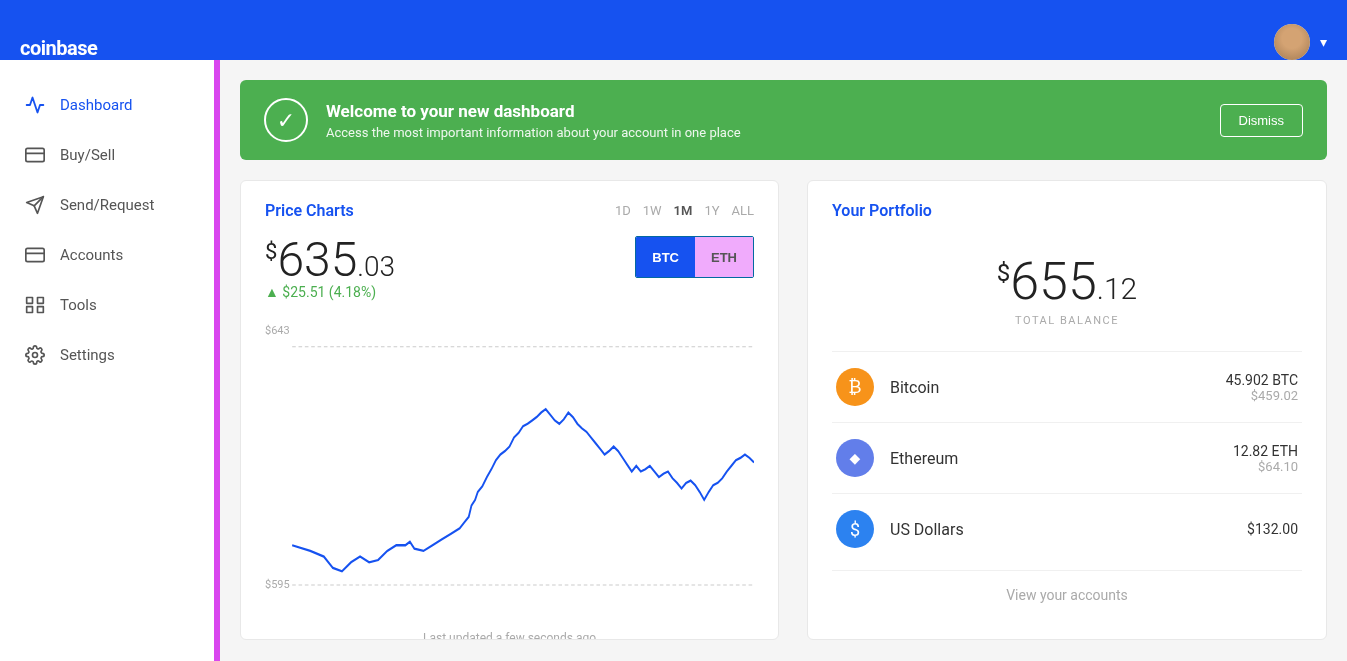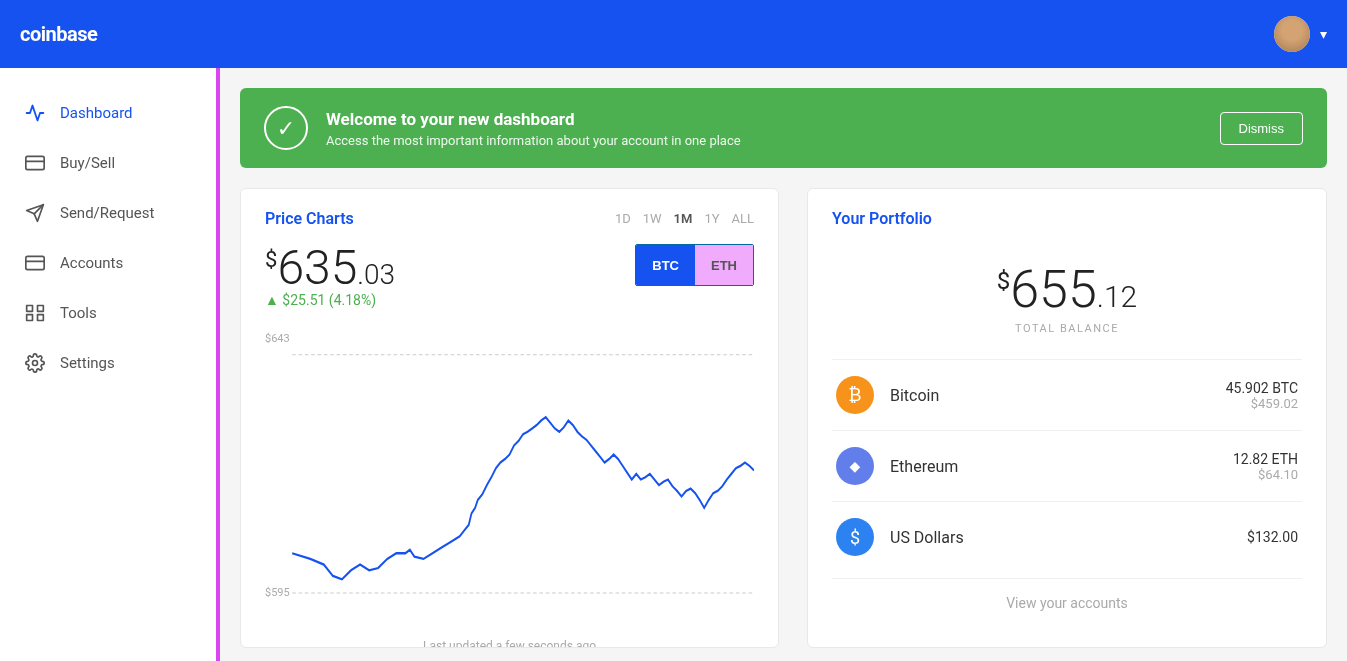--- a/index.html
+++ b/index.html
@@ -1,23 +1,23 @@
 <!DOCTYPE html>
 <html><head>
   <meta charset="utf-8">
   <style>
     * { margin: 0; padding: 0; box-sizing: border-box; }
     body { font-family: -apple-system, BlinkMacSystemFont, 'Segoe UI', Roboto, sans-serif; background: #f5f5f5; width: 1347px; height: 661px; overflow: hidden; }
 
     
     .header {
       background: #1652f0;
-      height: 68px;
-      display: flex;
-      align-items: center;
+      height: 60px;
+      display: flex;
+      align-items: flex-end;
       justify-content: space-between;
       padding: 0 20px;
     }
     .header-logo {
       color: white;
       font-size: 20px;
       font-weight: 700;
       letter-spacing: -0.5px;
     }
     .header-right {
@@ -51,21 +51,21 @@
     
     .layout {
       display: flex;
       height: calc(661px - 60px);
     }
 
     
     .sidebar {
       width: 220px;
       background: white;
-      border-right: 4px solid #d946ef;
+      border-right: 6px solid #d946ef;
       padding: 20px 0;
       flex-shrink: 0;
     }
     .sidebar-item {
       display: flex;
       align-items: center;
       gap: 14px;
       padding: 14px 24px;
       cursor: pointer;
       color: #555;

